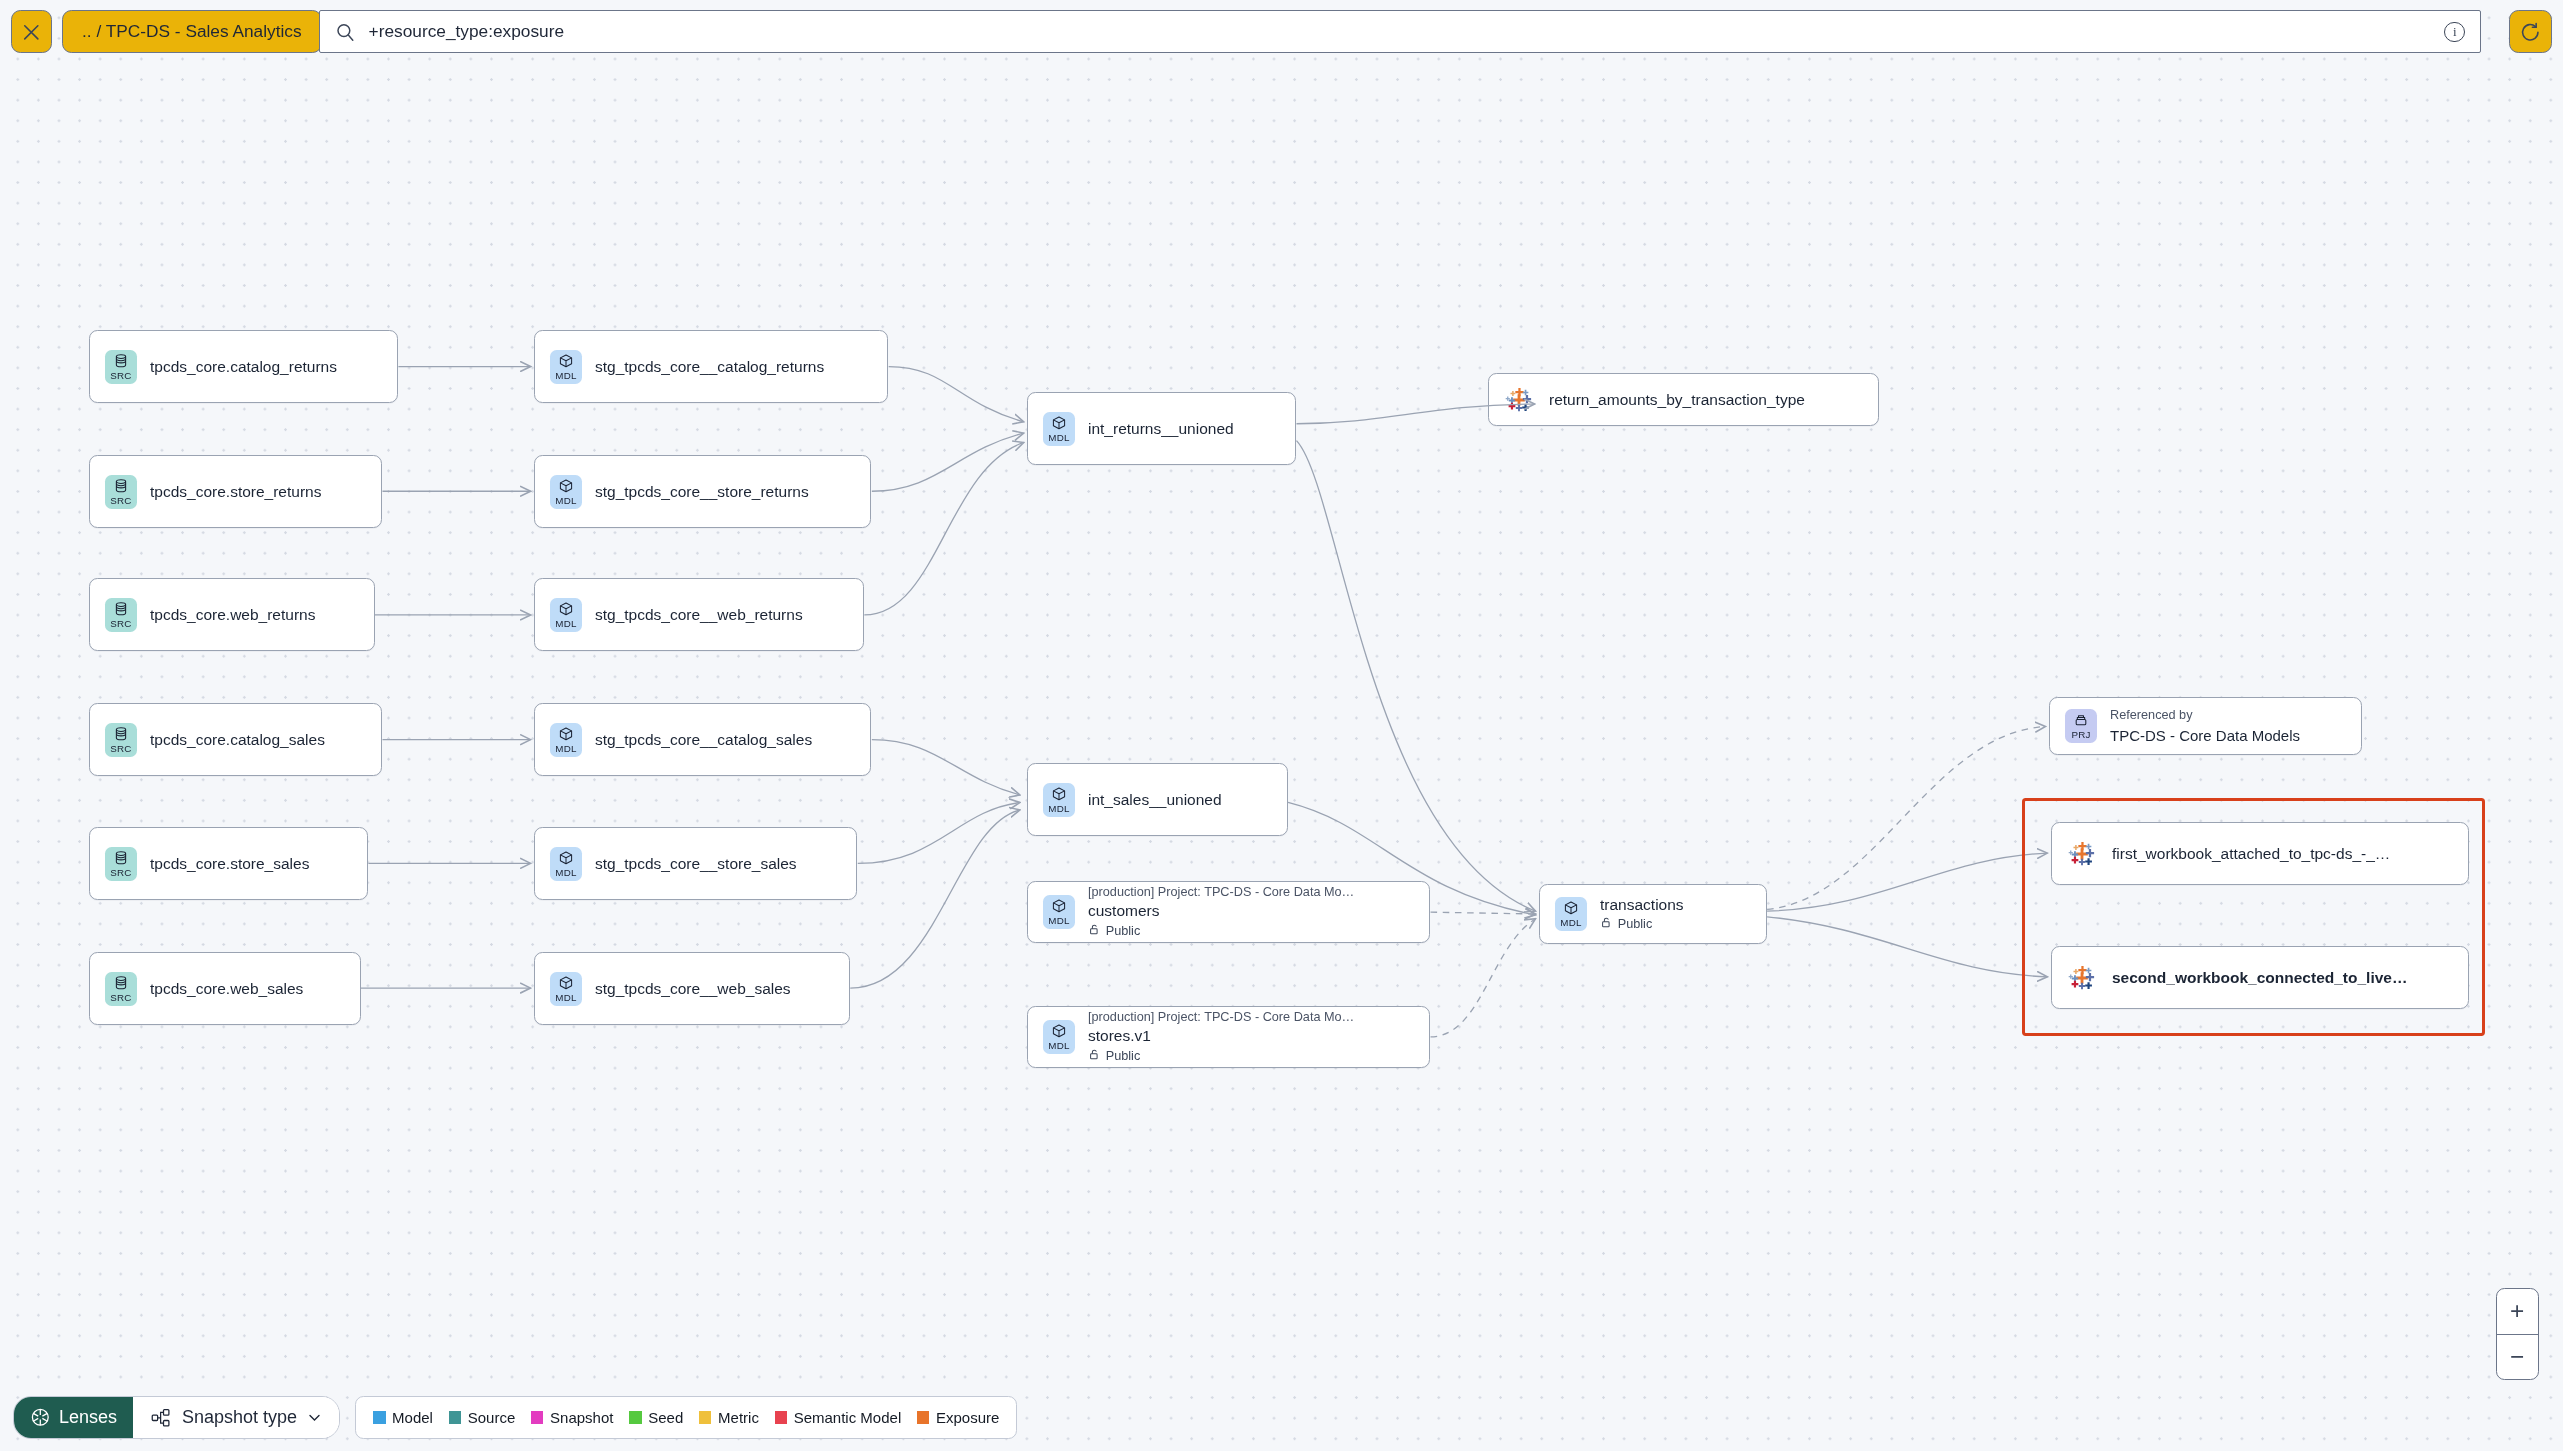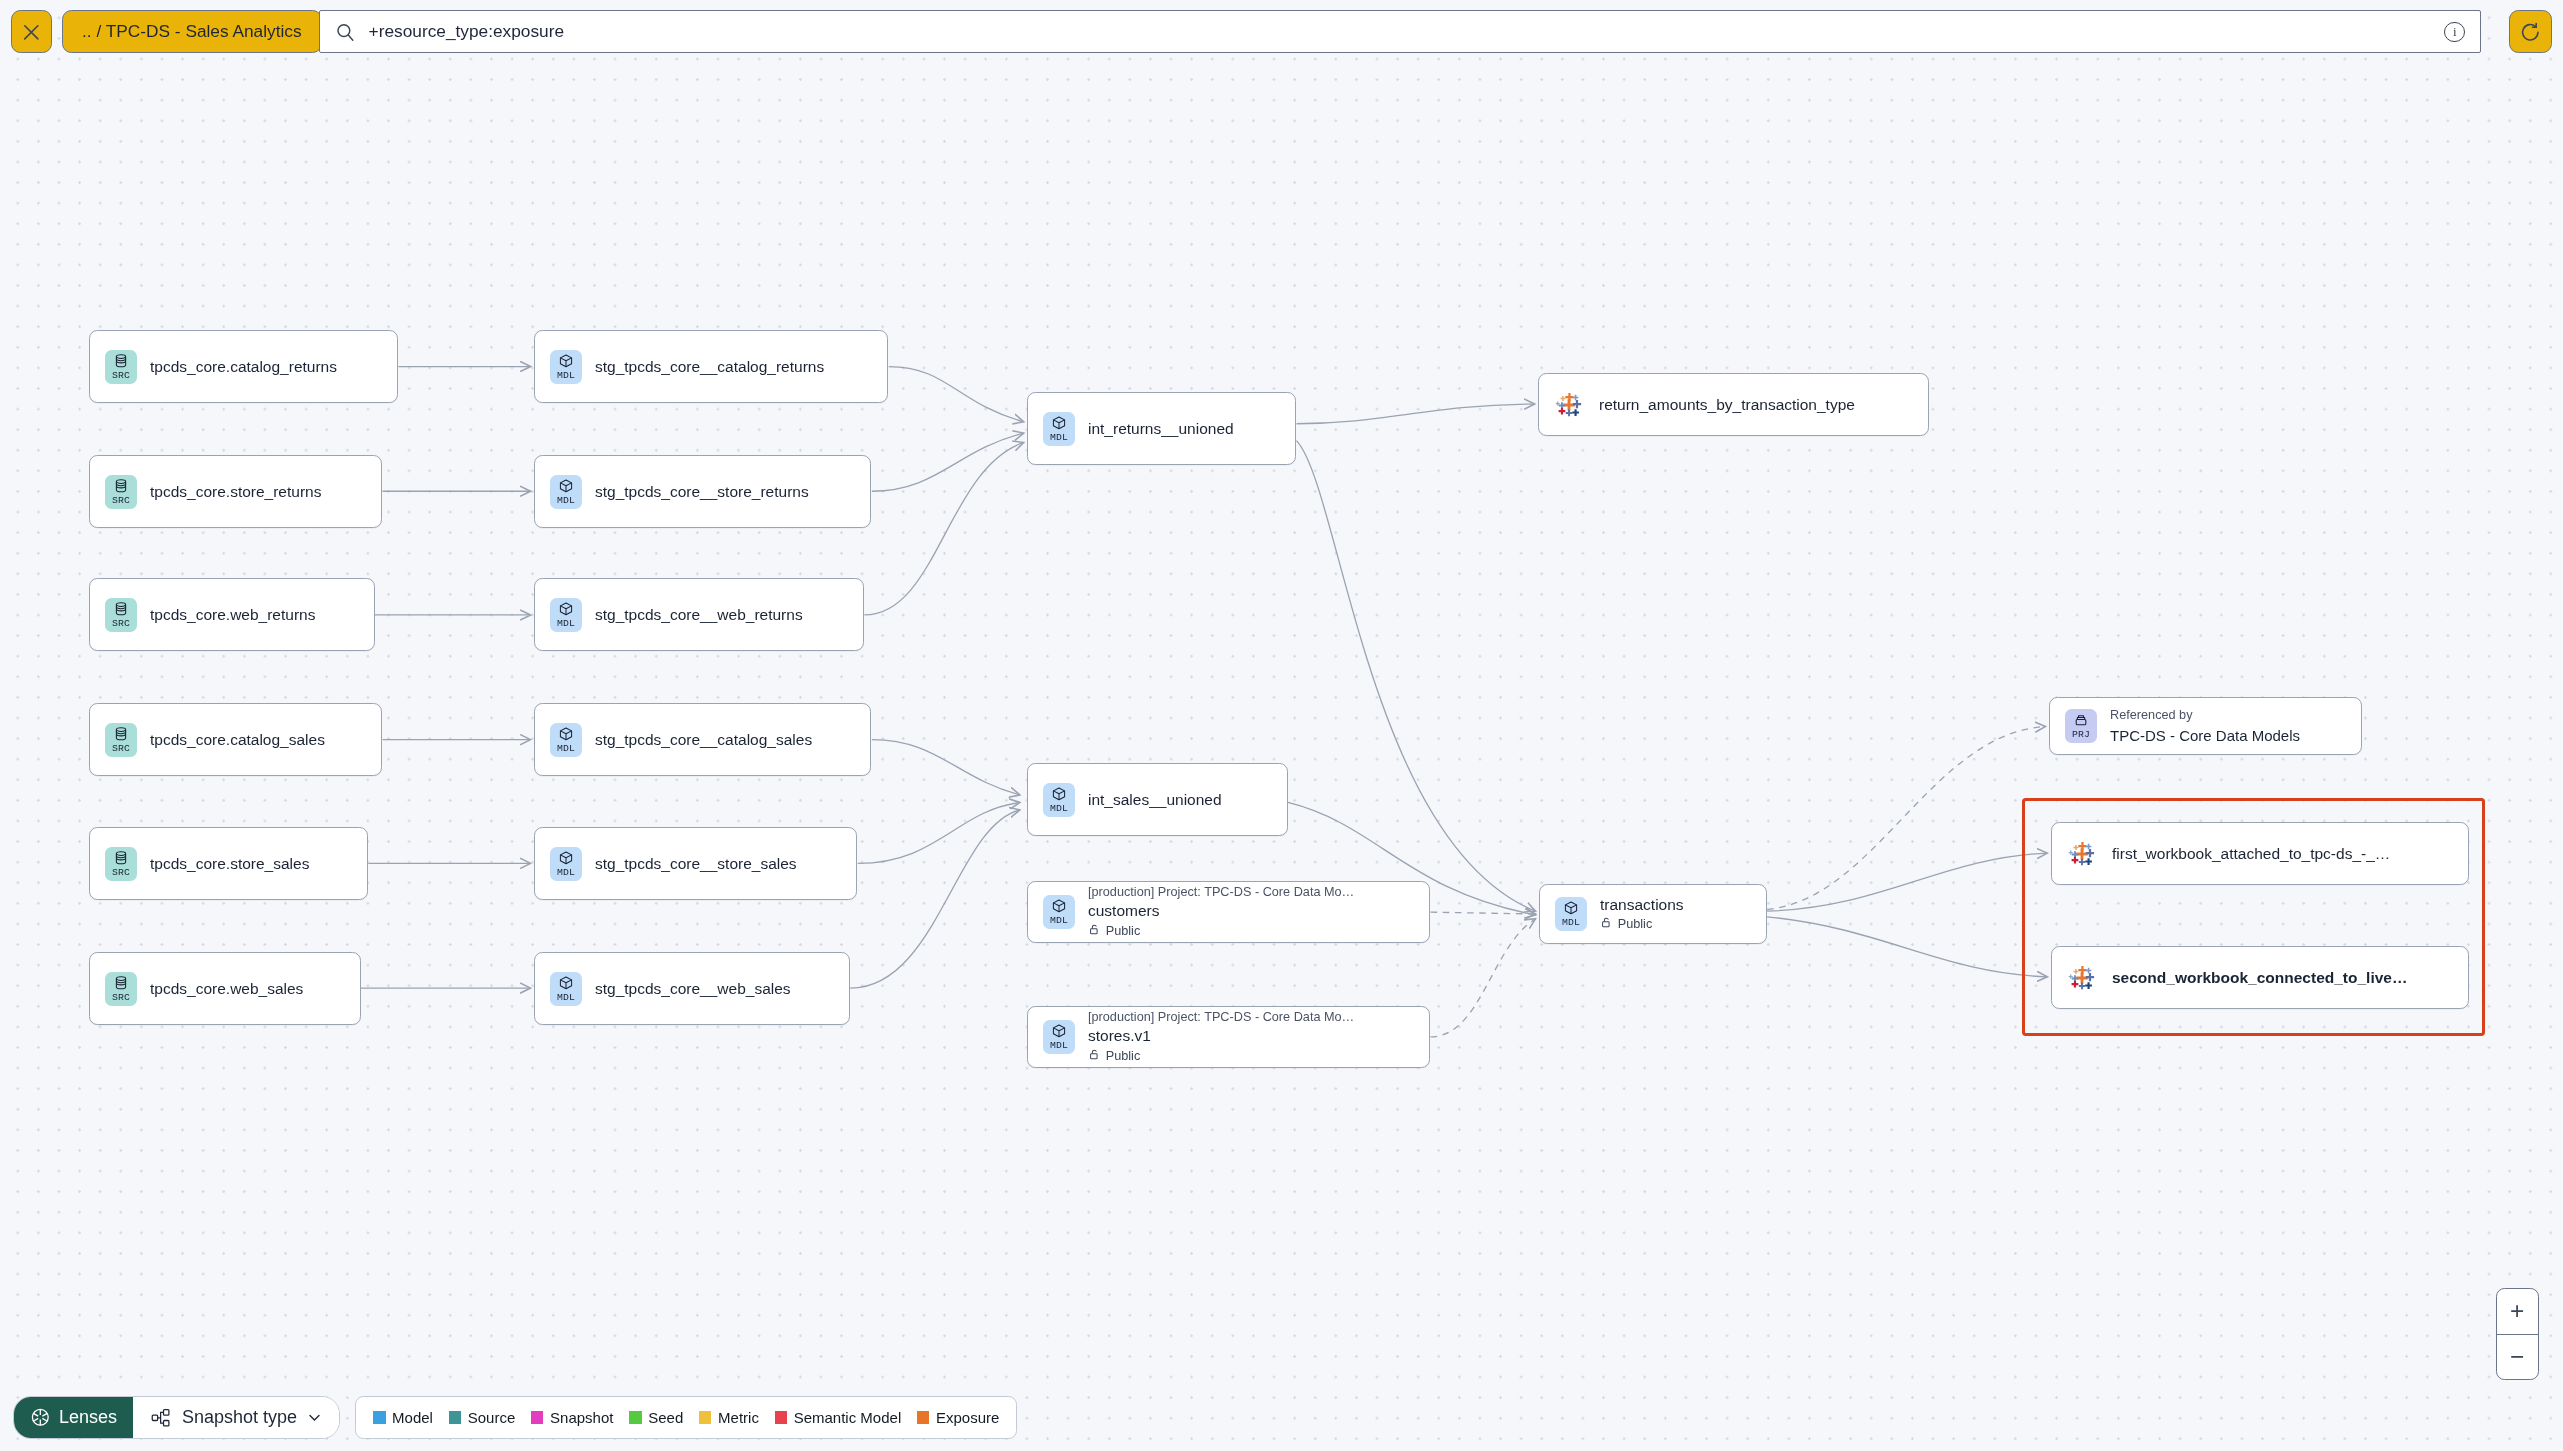--- a/index.html
+++ b/index.html
@@ -71,21 +71,20 @@
     box-shadow: 0 0.9px 0.9px rgba(20,30,50,.04);
   }
   .badge {
     flex: none;
     width: 32px; height: 34px;
     border-radius: 6.6px;
     display: flex; flex-direction: column;
     align-items: center; justify-content: center;
     margin-right: 13px;
     line-height: 1;
-    font-family: Liberation Mono, monospace;
   }
   .badge svg { display:block; }
   .badge .lbl { font-size: 9.8px; letter-spacing: 0.2px; margin-top: 1.9px; color:#1a2233; }
   .badge.src { background: #a9ded9; }
   .badge.mdl { background: #bfdcf8; }
   .badge.prj { background: #c5cbf2; }
 
   .ntitle { font-size: 15.5px; color: #1b2434; white-space: nowrap; }
   .nsub   { font-size: 12.7px; color: #4a5365; white-space: nowrap; }
   .ncol   { display: flex; flex-direction: column; justify-content: center; min-width:0; }
@@ -394,21 +393,21 @@
         <div class="ntitle">transactions</div>
         <div class="nmeta">
           <span><svg width="13" height="13" viewBox="0 0 16 16" fill="none" stroke="#3c4658" stroke-width="1.25" stroke-linejoin="round">
               <rect x="3.2" y="7.2" width="8" height="6" rx="1"></rect>
               <path d="M5.4 7.2 V5.2 C5.4 3.8 6.5 2.8 7.9 2.8 C9.1 2.8 10 3.5 10.3 4.5"></path>
             </svg></span>
           <span>Public</span>
         </div>
       </div>
     </div>
-    <div class="node" style="left: 1538px; top: 373px; width: 391px; height: 63px;">
+    <div class="node" style="left: 1488px; top: 373px; width: 391px; height: 53px;">
       <div class="tableau"><svg viewBox="0 0 32 32" width="30" height="30" stroke-linecap="butt">
           <path d="M9.8 16 H22.2 M16 9.8 V22.2" stroke="#e8762d" stroke-width="3"></path>
           <path d="M20.1 15 H28.9 M24.5 10.6 V19.4" stroke="#5b6fa8" stroke-width="2.4"></path>
           <path d="M5.1 16.5 H11.9 M8.5 13.1 V19.9" stroke="#6a8fbf" stroke-width="2"></path>
           <path d="M12.1 7.5 H20.9 M16.5 3.0999999999999996 V11.9" stroke="#e8762d" stroke-width="2.4"></path>
           <path d="M12.6 24.5 H19.4 M16 21.1 V27.9" stroke="#5b6fa8" stroke-width="2"></path>
           <path d="M4.9 22.5 H12.1 M8.5 18.9 V26.1" stroke="#c72037" stroke-width="2.3"></path>
           <path d="M19.4 24 H26.6 M23 20.4 V27.6" stroke="#1f457e" stroke-width="2.3"></path>
           <path d="M20 8 H26 M23 5 V11" stroke="#7a9ac4" stroke-width="1.8"></path>
           <path d="M6.9 9 H12.1 M9.5 6.4 V11.6" stroke="#e8a765" stroke-width="1.6"></path>

